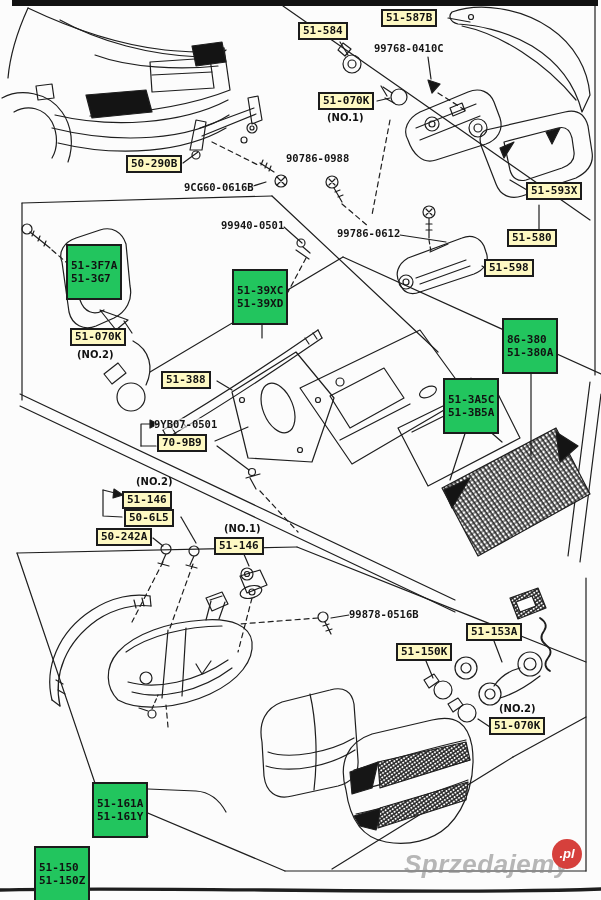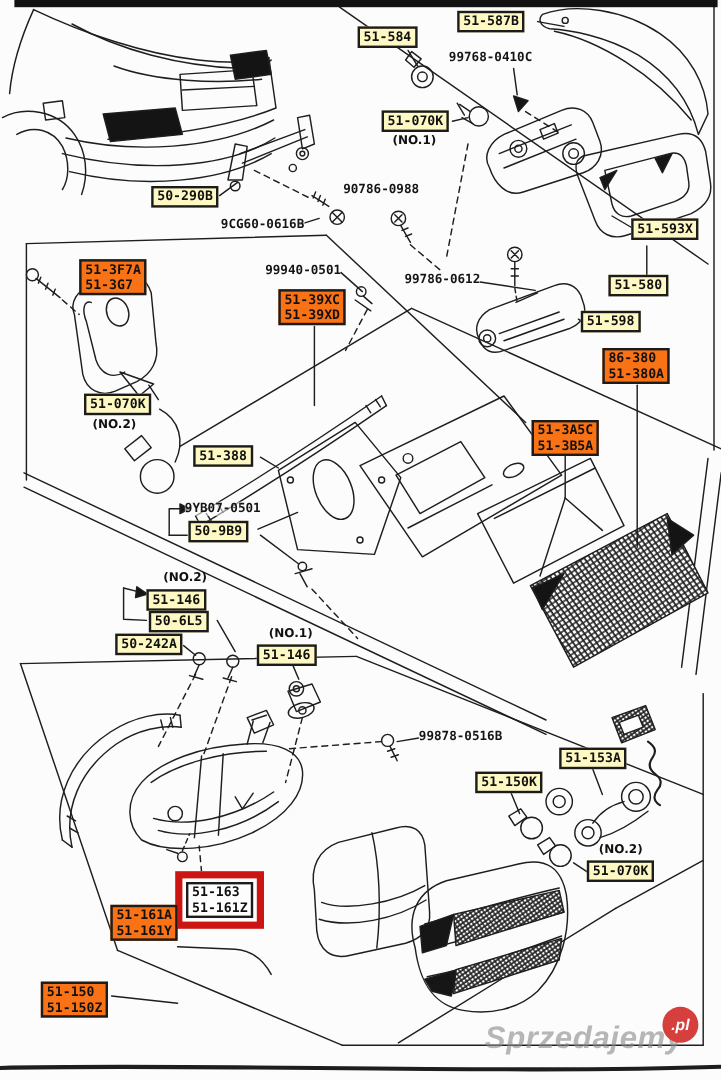--- a/index.html
+++ b/index.html
@@ -2,22 +2,22 @@
 <html><head>
 <meta charset="utf-8">
 <style>
   html,body{margin:0;padding:0;background:#ffffff;}
   #page{position:relative;width:601px;height:900px;background:#fcfcfc;overflow:hidden;
         font-family:"DejaVu Sans Mono", monospace;}
   #art{position:absolute;left:0;top:0;}
   .pbox{position:absolute;border:2px solid #1c1c1c;background:#fef9c3;padding:0 3px;
         font:700 11px/14px "DejaVu Sans Mono", monospace;color:#111;white-space:nowrap;
         letter-spacing:0px;}
-  .dbox{position:absolute;border:2px solid #1c1c1c;background:#f97316;padding:0 3px;
-        font:700 11px/13px "DejaVu Sans Mono", monospace;color:#111;white-space:nowrap;}
+  .dbox{position:absolute;border:2px solid #1c1c1c;background:#22c55e;padding:13px 3px;
+        font:700 11px/13px "DejaVu Sans Mono", monospace;color:#111;white-space:nowrap;margin-top:28px;}
   .ptext{position:absolute;font:700 10.5px/12px "DejaVu Sans Mono", monospace;color:#151515;
          white-space:nowrap;background:rgba(252,252,252,.55);}
   .note{position:absolute;font:700 10px/11px "DejaVu Sans", sans-serif;color:#111;white-space:nowrap;}
   .hl{position:absolute;border:6px solid #cc1512;background:#fdfdfd;padding:3px;}
   .hl .inbox{border:2px solid #1c1c1c;background:#fdfdfd;padding:0 3px;
         font:700 11px/13px "DejaVu Sans Mono", monospace;color:#111;white-space:nowrap;}
   #wm{position:absolute;left:404px;top:845px;width:190px;height:40px;pointer-events:none;}
   #wm .wtxt{position:absolute;left:0;top:4px;font:700 26px/30px "Liberation Sans", sans-serif;
         color:#8c8c8c;opacity:.62;letter-spacing:0.5px;font-style:italic;}
   #wm .badge{position:absolute;left:148px;top:-6px;width:30px;height:30px;border-radius:50%;
@@ -328,45 +328,39 @@
 <div class="ptext" style="left:221px;top:219px">99940-0501</div>
 <div class="dbox" style="left:232px;top:241px">
   <div>51-39XC</div>
   <div>51-39XD</div>
 </div>
 <div class="pbox" style="left:70px;top:328px">51-070K</div>
 <div class="note" style="left:77px;top:349px">(NO.2)</div>
 <div class="pbox" style="left:161px;top:371px">51-388</div>
 
 <div class="ptext" style="left:154px;top:418px">9YB07-0501</div>
-<div class="pbox" style="left:157px;top:434px">50-9B9</div>
+<div class="pbox" style="left:157px;top:434px">70-9B9</div>
 <div class="dbox" style="left:443px;top:350px">
   <div>51-3A5C</div>
   <div>51-3B5A</div>
 </div>
 
 <div class="note" style="left:136px;top:476px">(NO.2)</div>
 <div class="pbox" style="left:122px;top:491px">51-146</div>
 <div class="pbox" style="left:124px;top:509px">50-6L5</div>
 <div class="pbox" style="left:96px;top:528px">50-242A</div>
 <div class="note" style="left:224px;top:523px">(NO.1)</div>
 <div class="pbox" style="left:214px;top:537px">51-146</div>
 
 <div class="ptext" style="left:349px;top:608px">99878-0516B</div>
 <div class="pbox" style="left:466px;top:623px">51-153A</div>
 <div class="pbox" style="left:396px;top:643px">51-150K</div>
 <div class="note" style="left:499px;top:703px">(NO.2)</div>
 <div class="pbox" style="left:489px;top:717px">51-070K</div>
 
-<div class="hl" style="left:146px;top:726px">
-  <div class="inbox">
-    <div>51-163</div>
-    <div>51-161Z</div>
-  </div>
-</div>
 
 <div class="dbox" style="left:92px;top:754px">
   <div>51-161A</div>
   <div>51-161Y</div>
 </div>
 <div class="dbox" style="left:34px;top:818px">
   <div>51-150</div>
   <div>51-150Z</div>
 </div>
 

